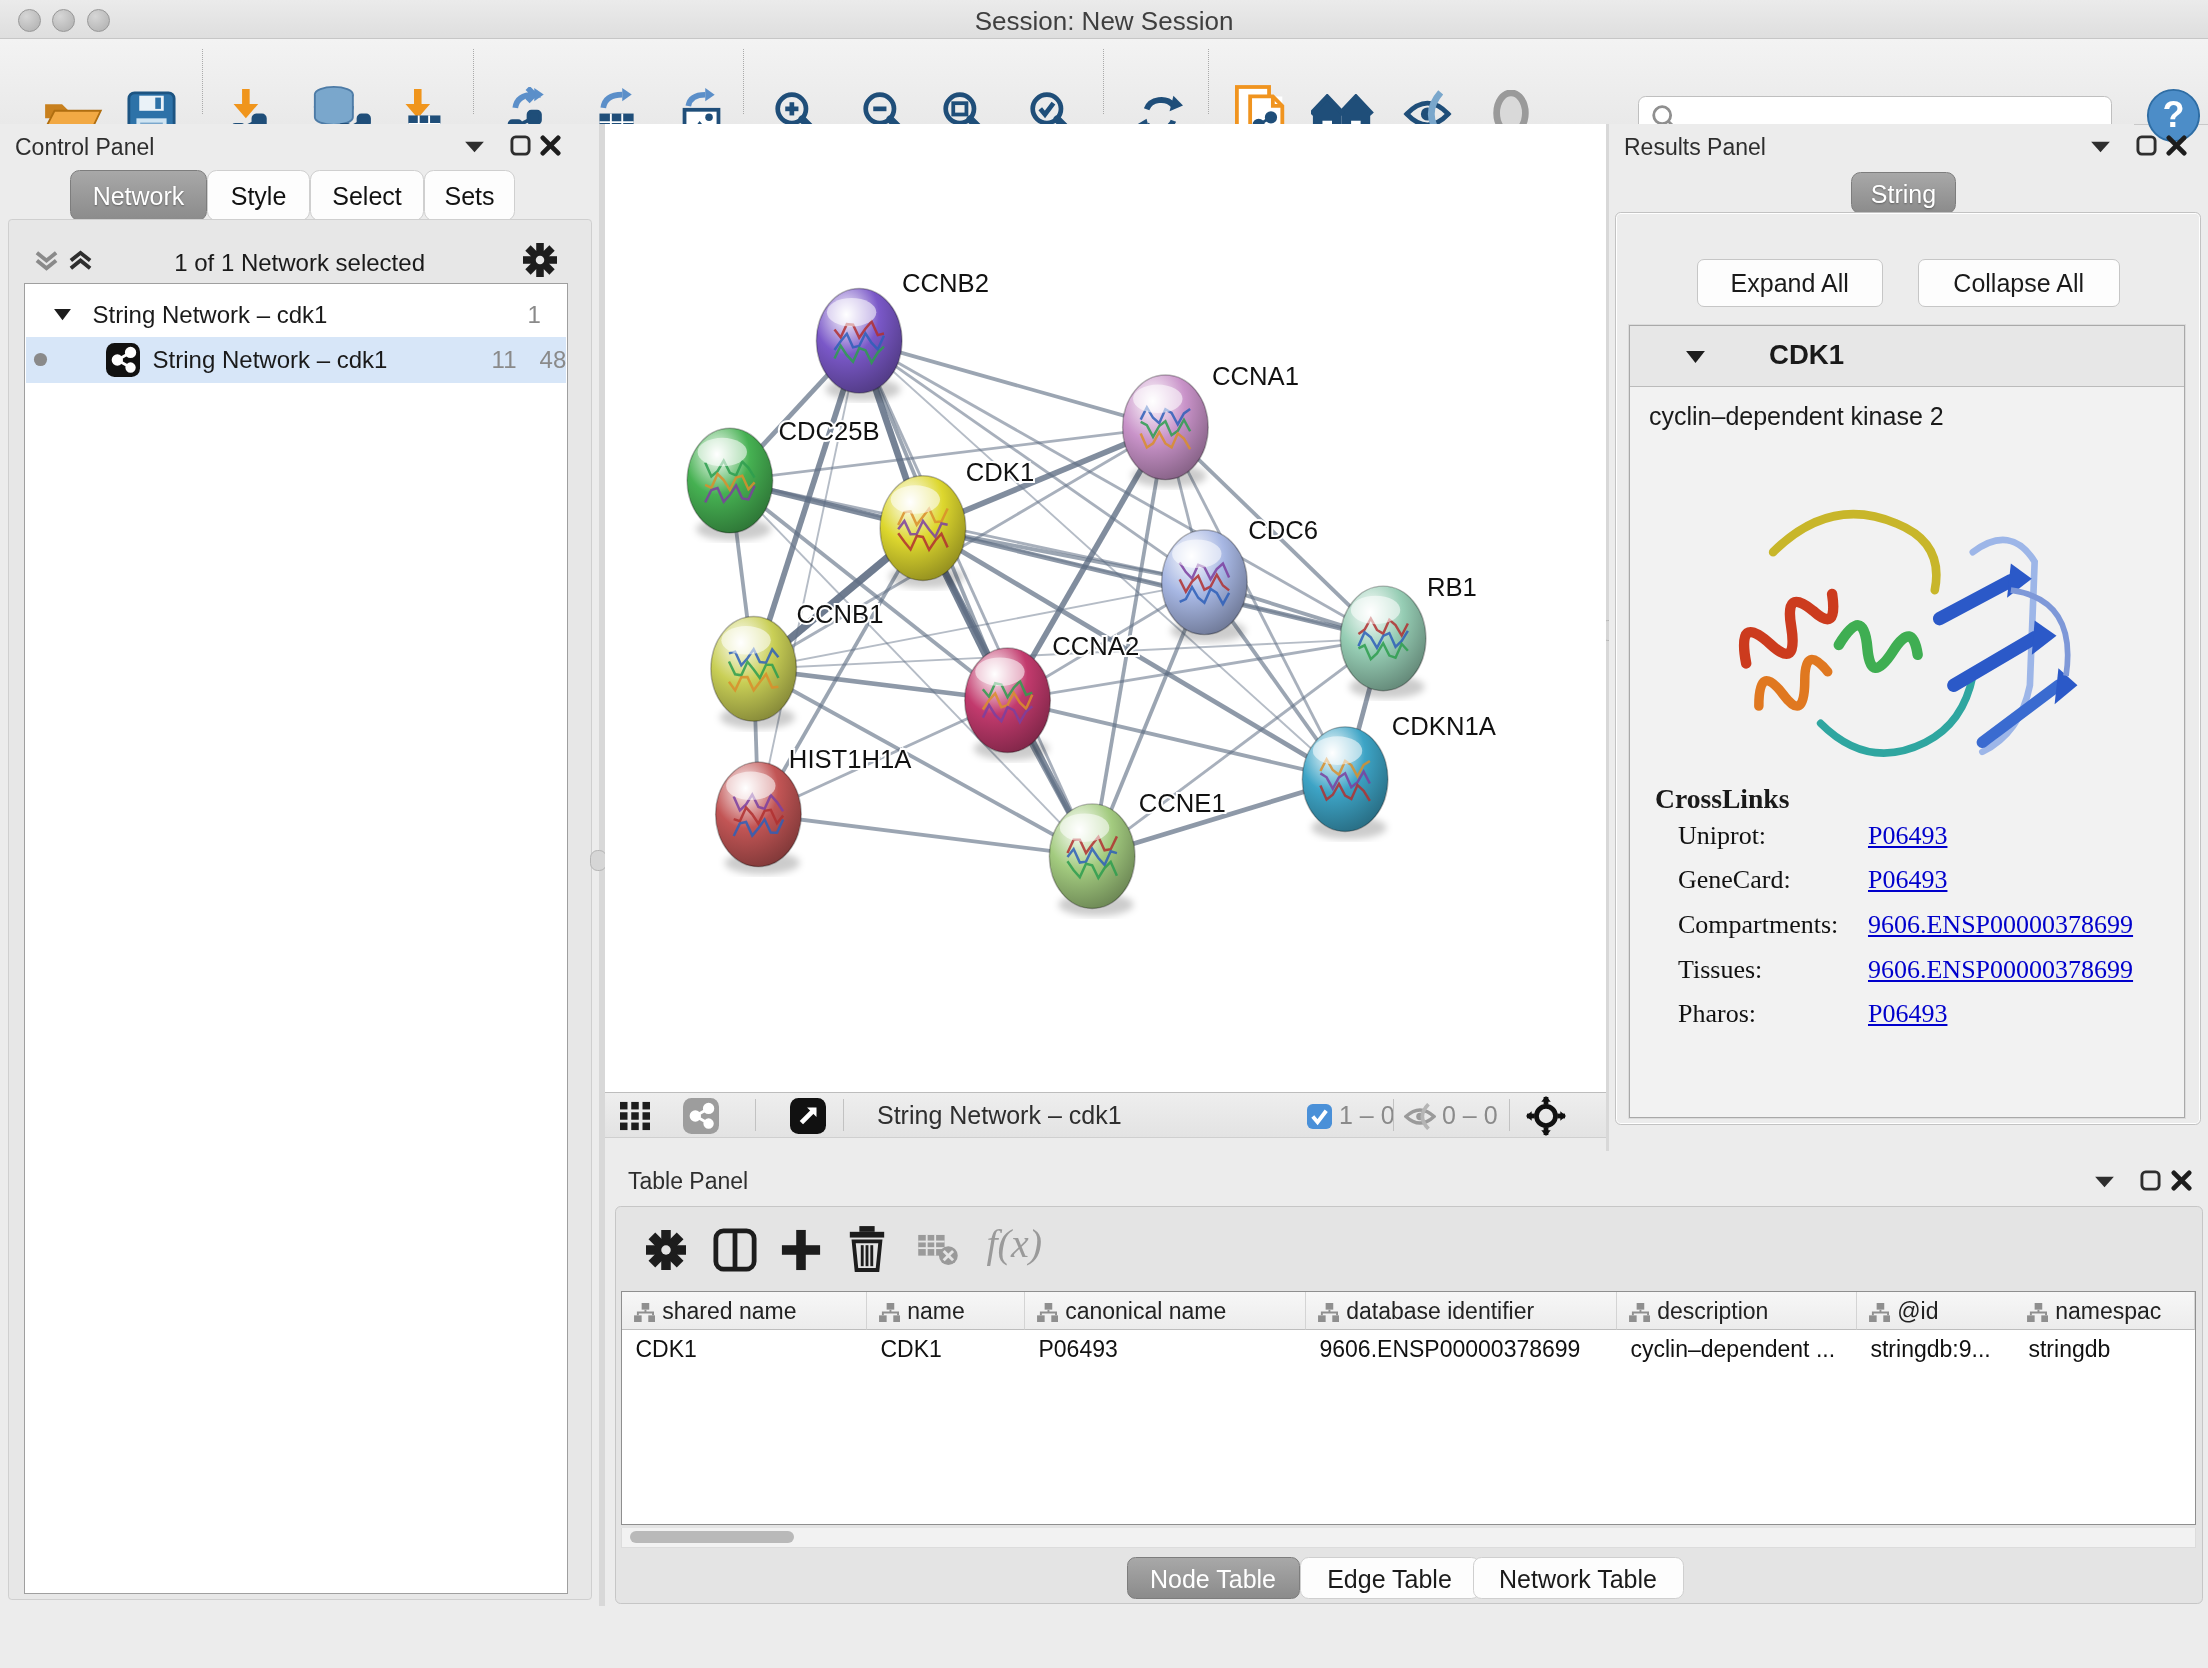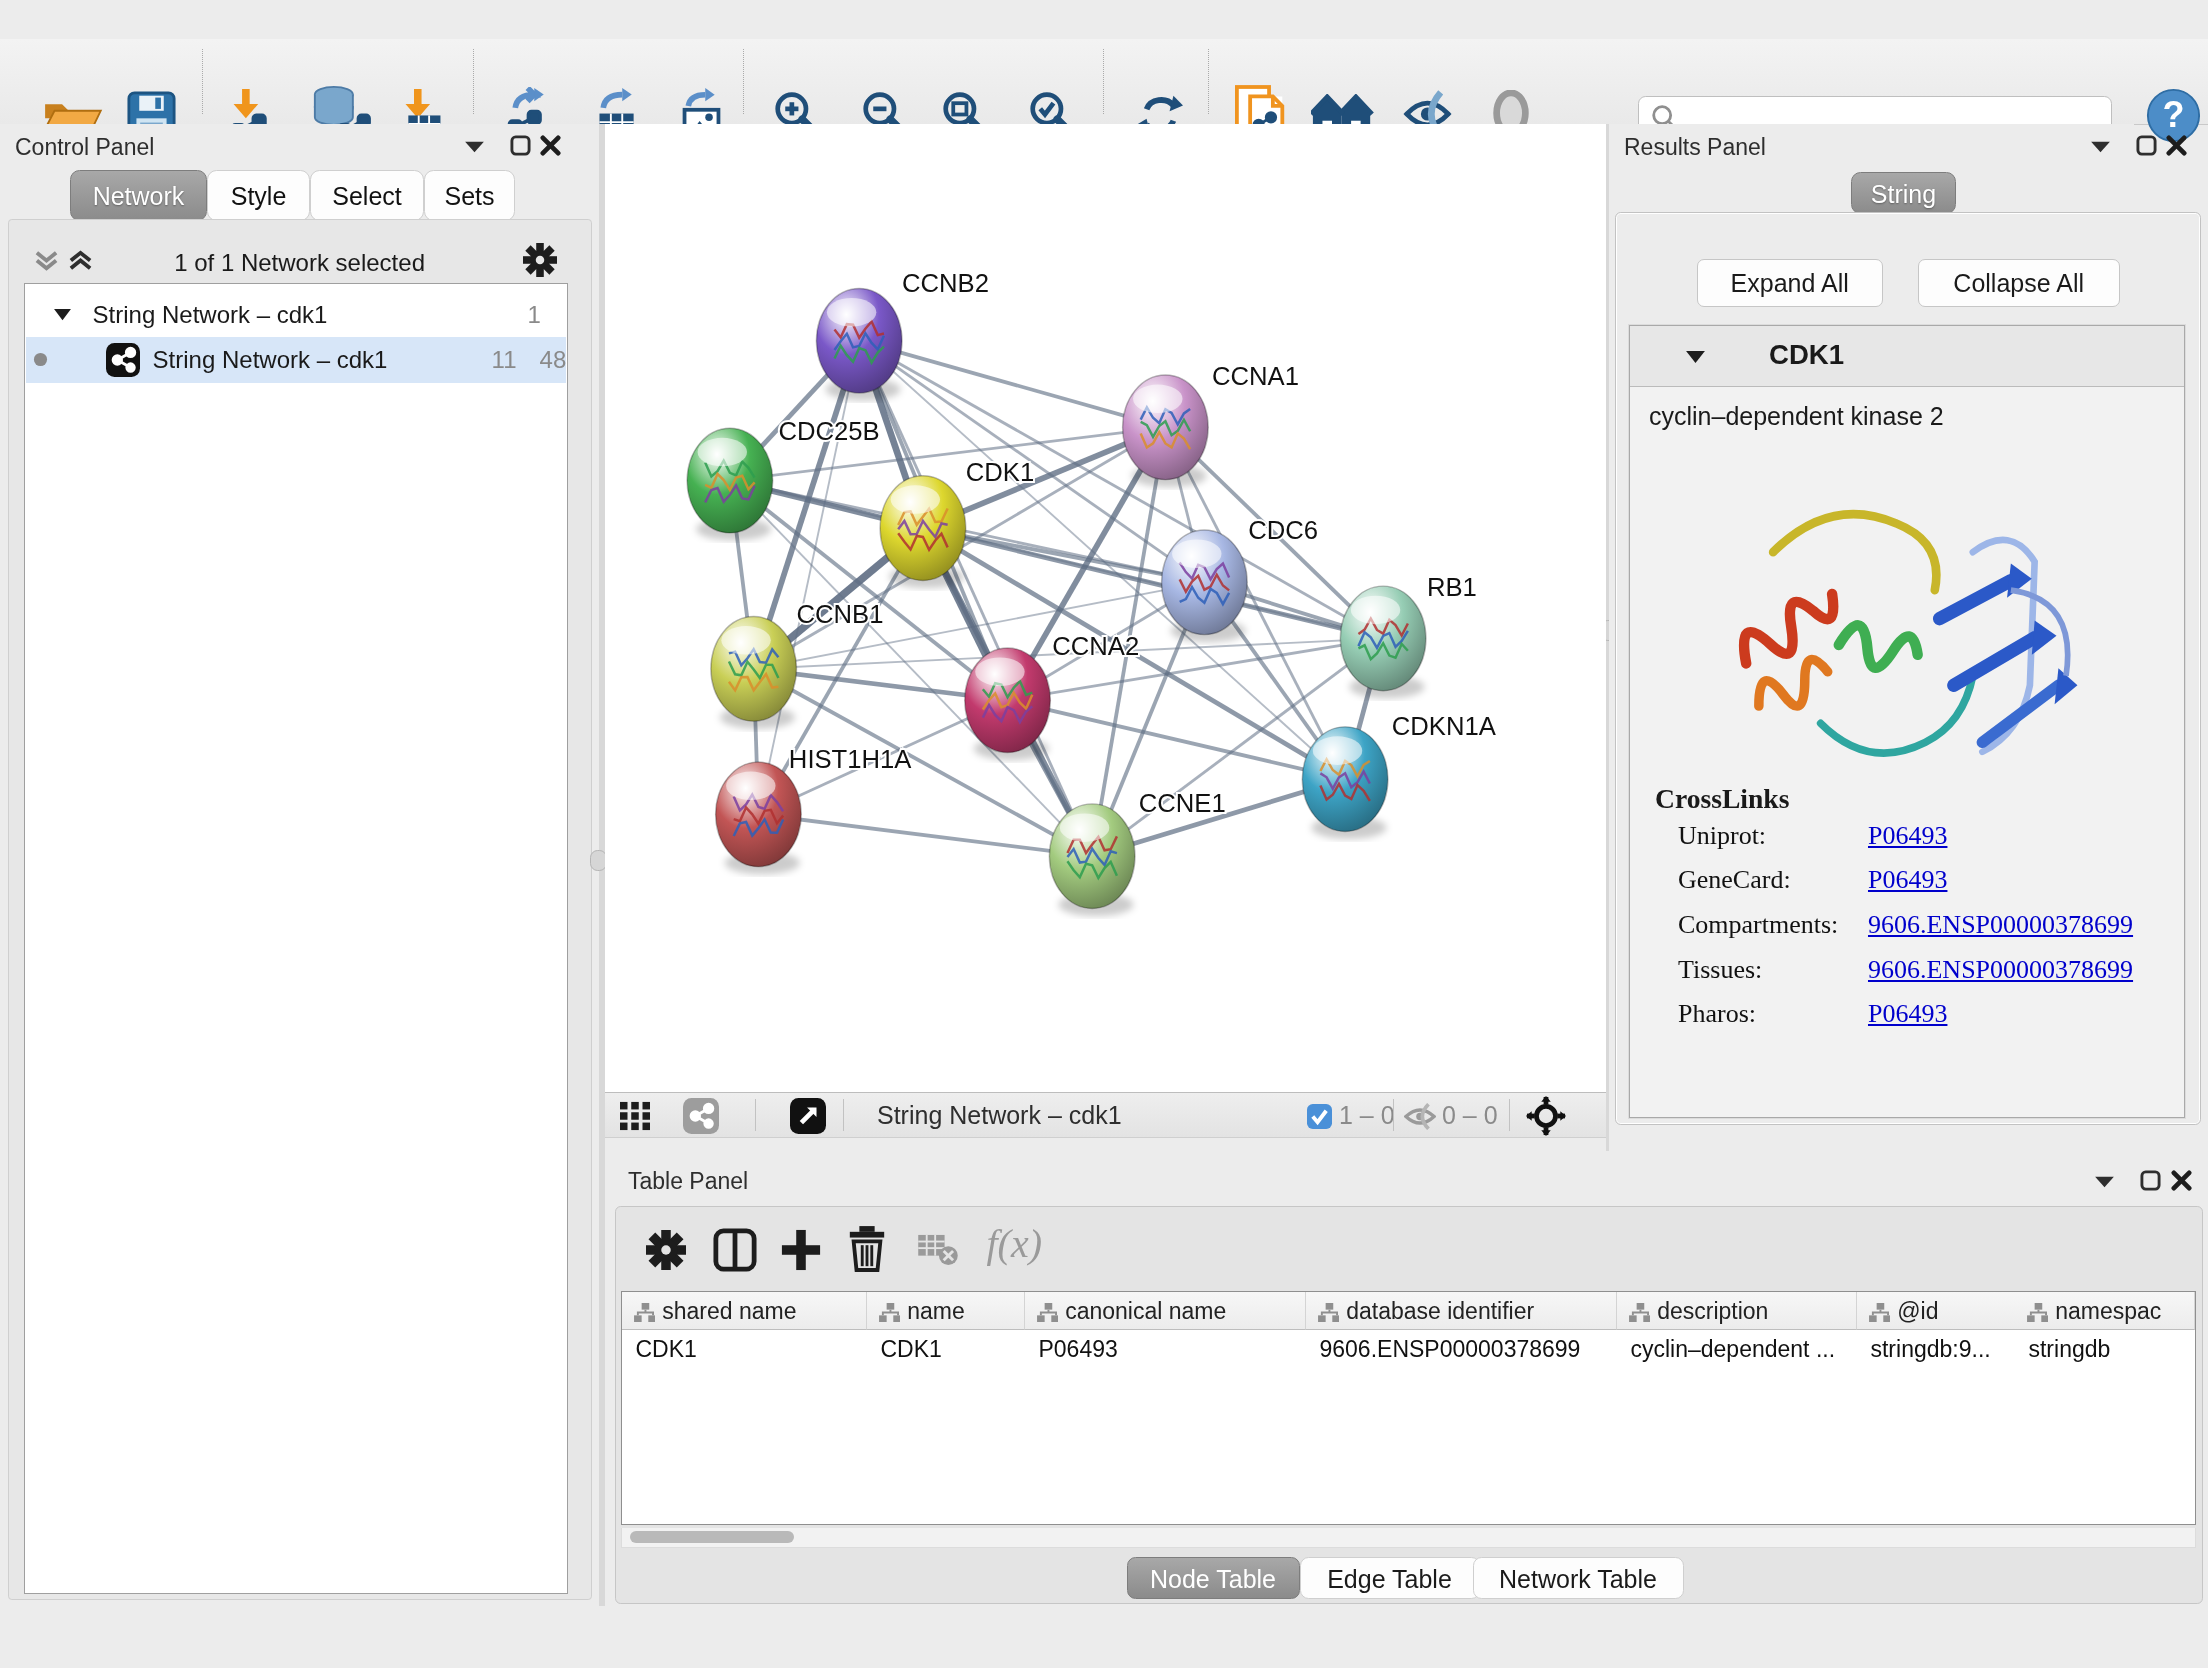--- a/index.html
+++ b/index.html
@@ -75,20 +75,26 @@
   .statusbar{position:absolute;left:0;top:1605px;width:2208px;height:63px;background:#ececec;border-top:1px solid #c2c2c2;}
   .sbtn{position:absolute;top:9.5px;height:42px;background:#fafafa;border:1.9px solid #b5b5b5;cursor:pointer;}
   .memdot{position:absolute;left:13.3px;top:10.5px;width:21px;height:21px;border-radius:50%;background:#1f9d3a;}
   svg text{font-family:"Liberation Sans",sans-serif;}
 </style>
 </head>
 <body>
 
 <div class="app">
 
+  <div class="titlebar">
+    <span class="tlight" style="left:18px"></span>
+    <span class="tlight" style="left:52px"></span>
+    <span class="tlight" style="left:87px"></span>
+    <div class="title">Session: New Session</div>
+  </div>
 
   <div class="toolbar">
     <span class="tb" style="left:40px;top:52px">
       <svg width="63" height="49" viewBox="0 0 66 52">
           <path d="M5 14 h18 l7 7 h30 v8 h-55 z" fill="#c8801e"></path>
           <path d="M2 46 L15 21 H64 L52 46 Z" fill="#f2a944" stroke="#b06e10" stroke-width="2"></path>
         </svg></span>
     <span class="tb" style="left:127px;top:52px">
       <svg width="49" height="49" viewBox="0 0 52 52">
           <rect x="2" y="2" width="48" height="48" rx="6" fill="#2d72a8" stroke="#1c5482" stroke-width="3"></rect>

